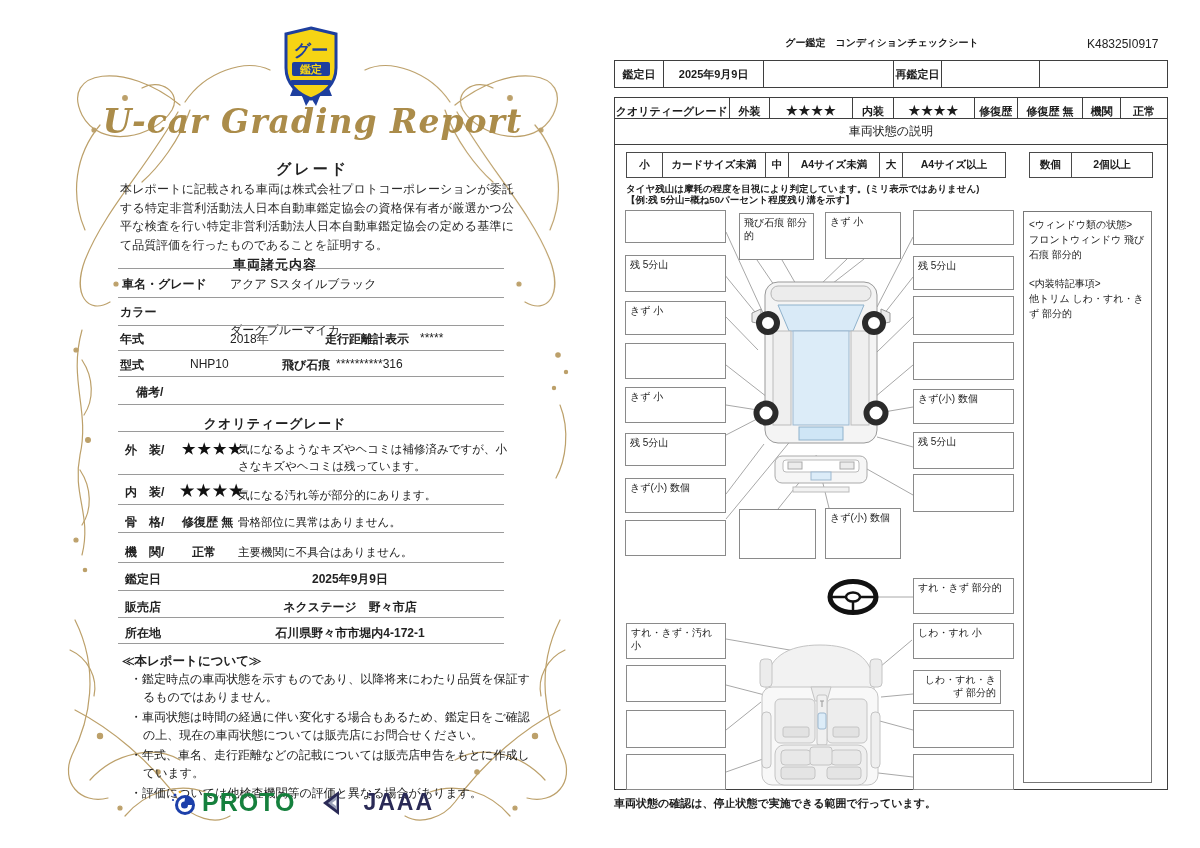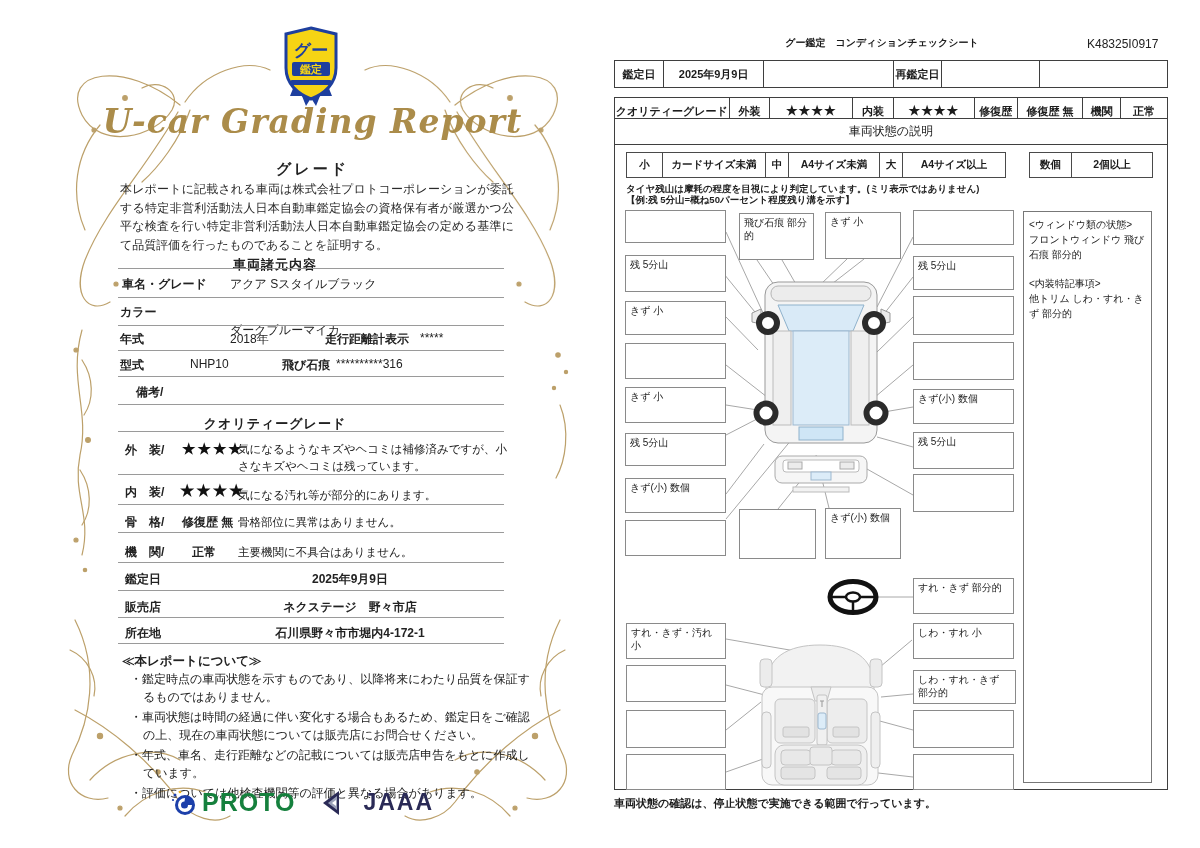--- a/index.html
+++ b/index.html
@@ -368,21 +368,21 @@
             <div class="callout" style="left: 298px; top: 49px; width: 101px; height: 34px;">残 5分山</div>
             <div class="callout" style="left: 298px; top: 89px; width: 101px; height: 39px;"></div>
             <div class="callout" style="left: 298px; top: 135px; width: 101px; height: 38px;"></div>
             <div class="callout" style="left: 298px; top: 182px; width: 101px; height: 35px;">きず(小) 数個</div>
             <div class="callout" style="left: 298px; top: 225px; width: 101px; height: 37px;">残 5分山</div>
             <div class="callout" style="left: 298px; top: 267px; width: 101px; height: 38px;"></div>
             <div class="callout" style="left: 298px; top: 371px; width: 101px; height: 36px;">すれ・きず 部分的</div>
             <div class="callout" style="left: 11px; top: 416px; width: 100px; height: 36px;">すれ・きず・汚れ 小</div>
             <div class="callout" style="left: 298px; top: 416px; width: 101px; height: 36px;">しわ・すれ 小</div>
             <div class="callout" style="left: 11px; top: 458px; width: 100px; height: 37px;"></div>
-            <div class="callout" style="left: 298px; top: 463px; width: 103px; height: 34px;">しわ・すれ・きず 部分的</div>
+            <div class="callout" style="left: 298px; top: 463px; width: 88px; height: 34px; text-align: right;">しわ・すれ・きず 部分的</div>
             <div class="callout" style="left: 11px; top: 503px; width: 100px; height: 38px;"></div>
             <div class="callout" style="left: 298px; top: 503px; width: 101px; height: 38px;"></div>
             <div class="callout" style="left: 11px; top: 547px; width: 100px; height: 36px;"></div>
             <div class="callout" style="left: 298px; top: 547px; width: 101px; height: 36px;"></div>
           </div>
 
         <div class="side-panel">
           <div>&lt;ウィンドウ類の状態&gt;</div>
           <div>フロントウィンドウ 飛び石痕 部分的</div>
           <div class="gap"></div>

